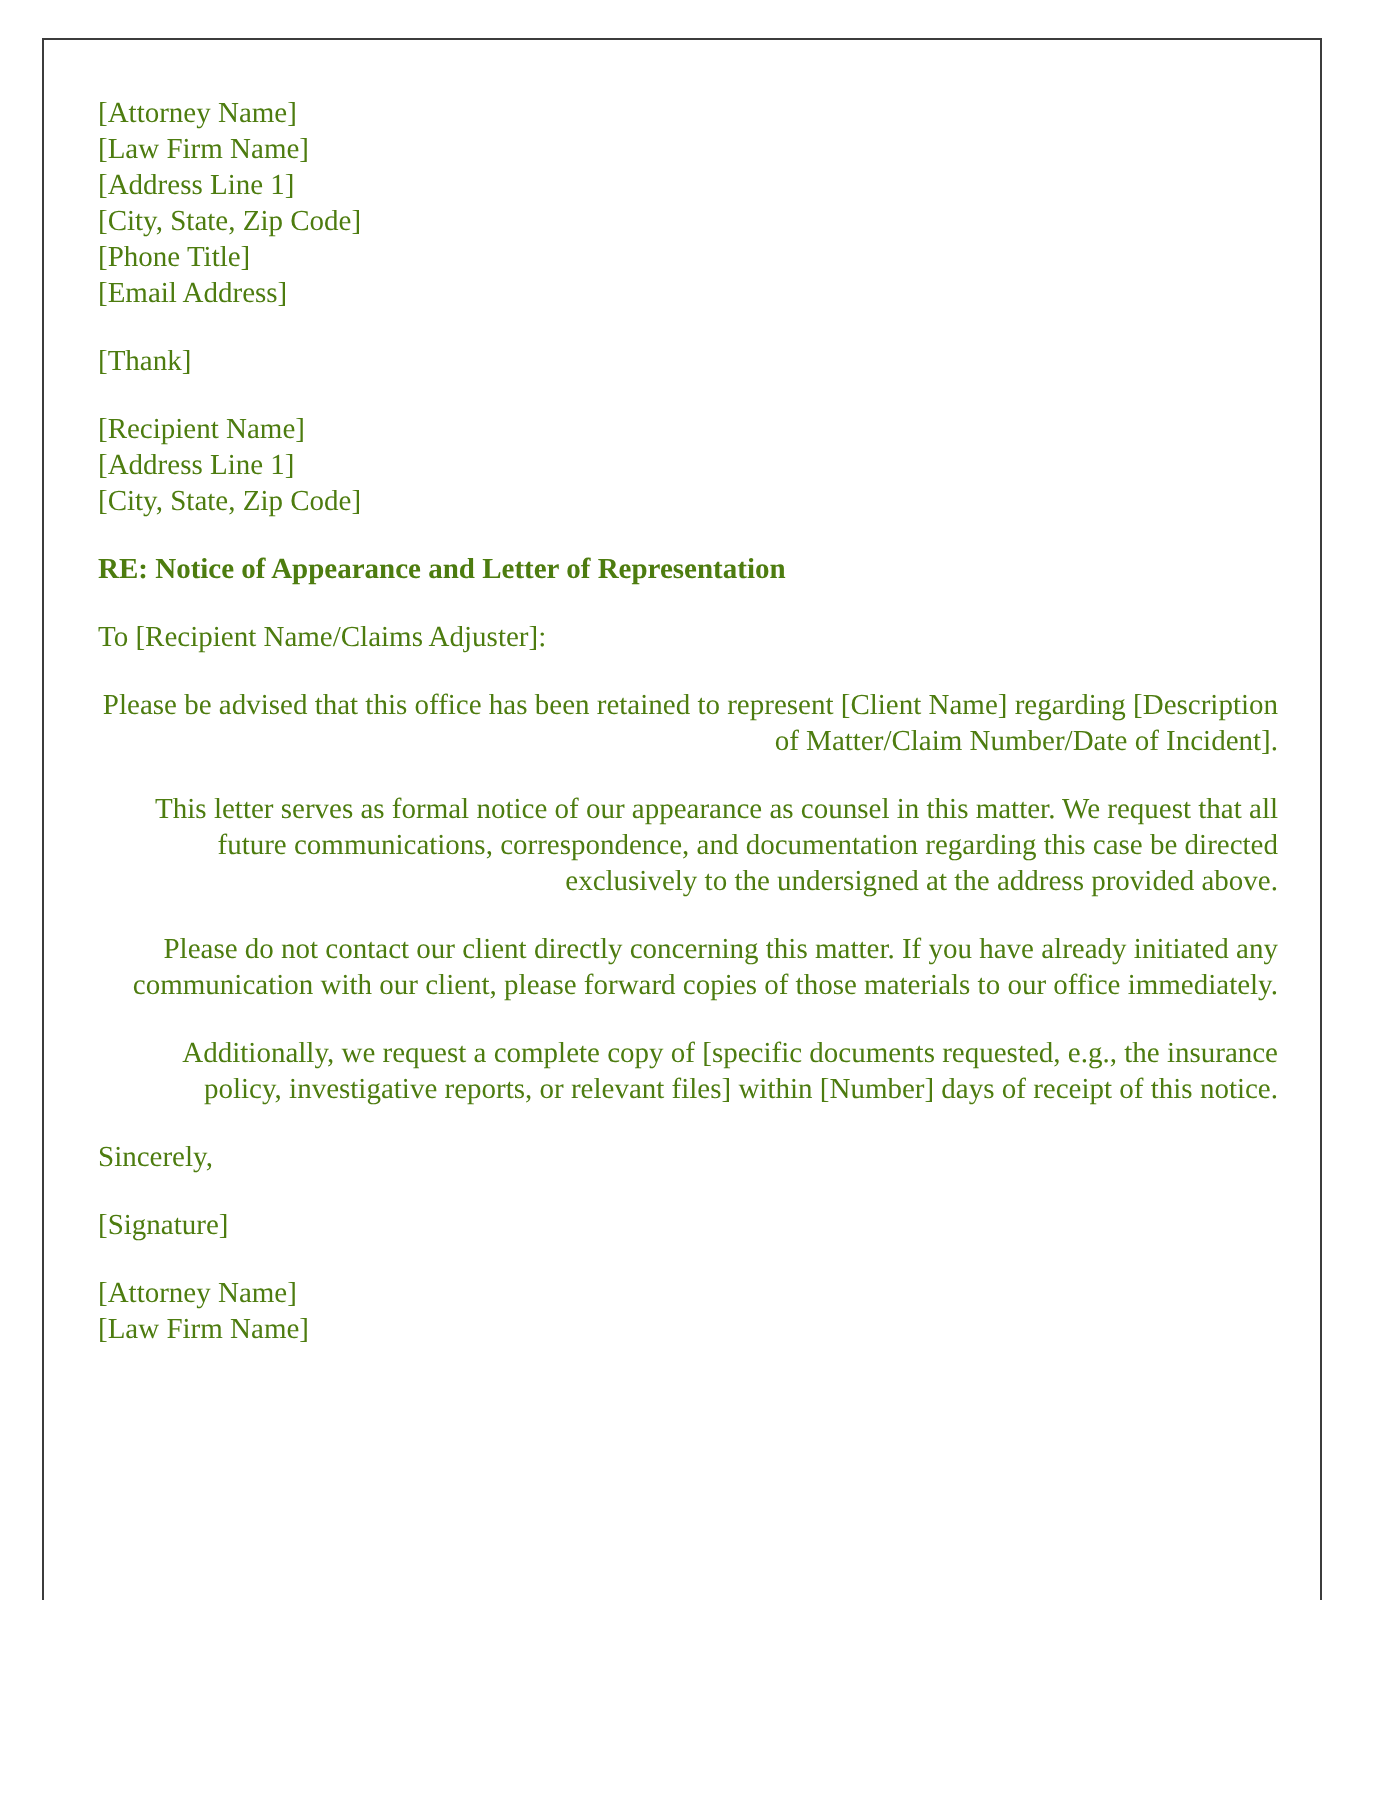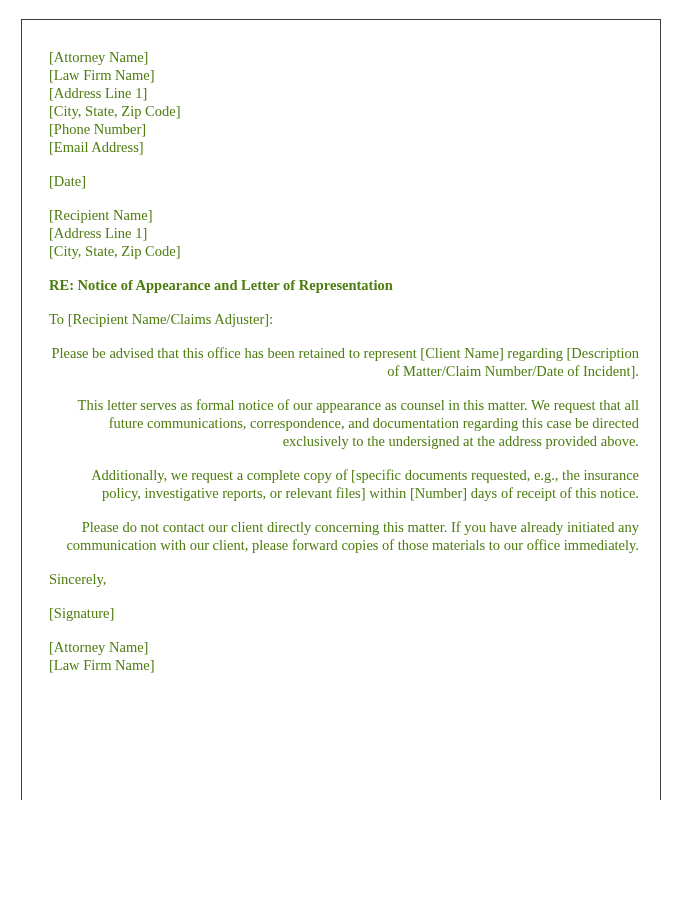--- a/index.html
+++ b/index.html
@@ -58,45 +58,45 @@
 
 <div class="page-border"></div>
 
 <div class="letter-content">
 
   <div class="block">
     <div class="line">[Attorney Name]</div>
     <div class="line">[Law Firm Name]</div>
     <div class="line">[Address Line 1]</div>
     <div class="line">[City, State, Zip Code]</div>
-    <div class="line">[Phone Number]</div>
+    <div class="line">[Phone Title]</div>
     <div class="line">[Email Address]</div>
   </div>
 
   <div class="block">
-    <div class="line">[Date]</div>
+    <div class="line">[Thank]</div>
   </div>
 
   <div class="block">
     <div class="line">[Recipient Name]</div>
     <div class="line">[Address Line 1]</div>
     <div class="line">[City, State, Zip Code]</div>
   </div>
 
   <div class="block subject">RE: Notice of Appearance and Letter of Representation</div>
 
   <div class="block">To [Recipient Name/Claims Adjuster]:</div>
 
   <div class="block para">Please be advised that this office has been retained to represent [Client Name] regarding [Description of Matter/Claim Number/Date of Incident].</div>
 
   <div class="block para">This letter serves as formal notice of our appearance as counsel in this matter. We request that all future communications, correspondence, and documentation regarding this case be directed exclusively to the undersigned at the address provided above.</div>
 
+  <div class="block para">Please do not contact our client directly concerning this matter. If you have already initiated any communication with our client, please forward copies of those materials to our office immediately.</div>
+
   <div class="block para">Additionally, we request a complete copy of [specific documents requested, e.g., the insurance policy, investigative reports, or relevant files] within [Number] days of receipt of this notice.</div>
-
-  <div class="block para">Please do not contact our client directly concerning this matter. If you have already initiated any communication with our client, please forward copies of those materials to our office immediately.</div>
 
 
   <div class="block">Sincerely,</div>
 
   <div class="block">[Signature]</div>
 
   <div class="block">
     <div class="line">[Attorney Name]</div>
     <div class="line">[Law Firm Name]</div>
   </div>

